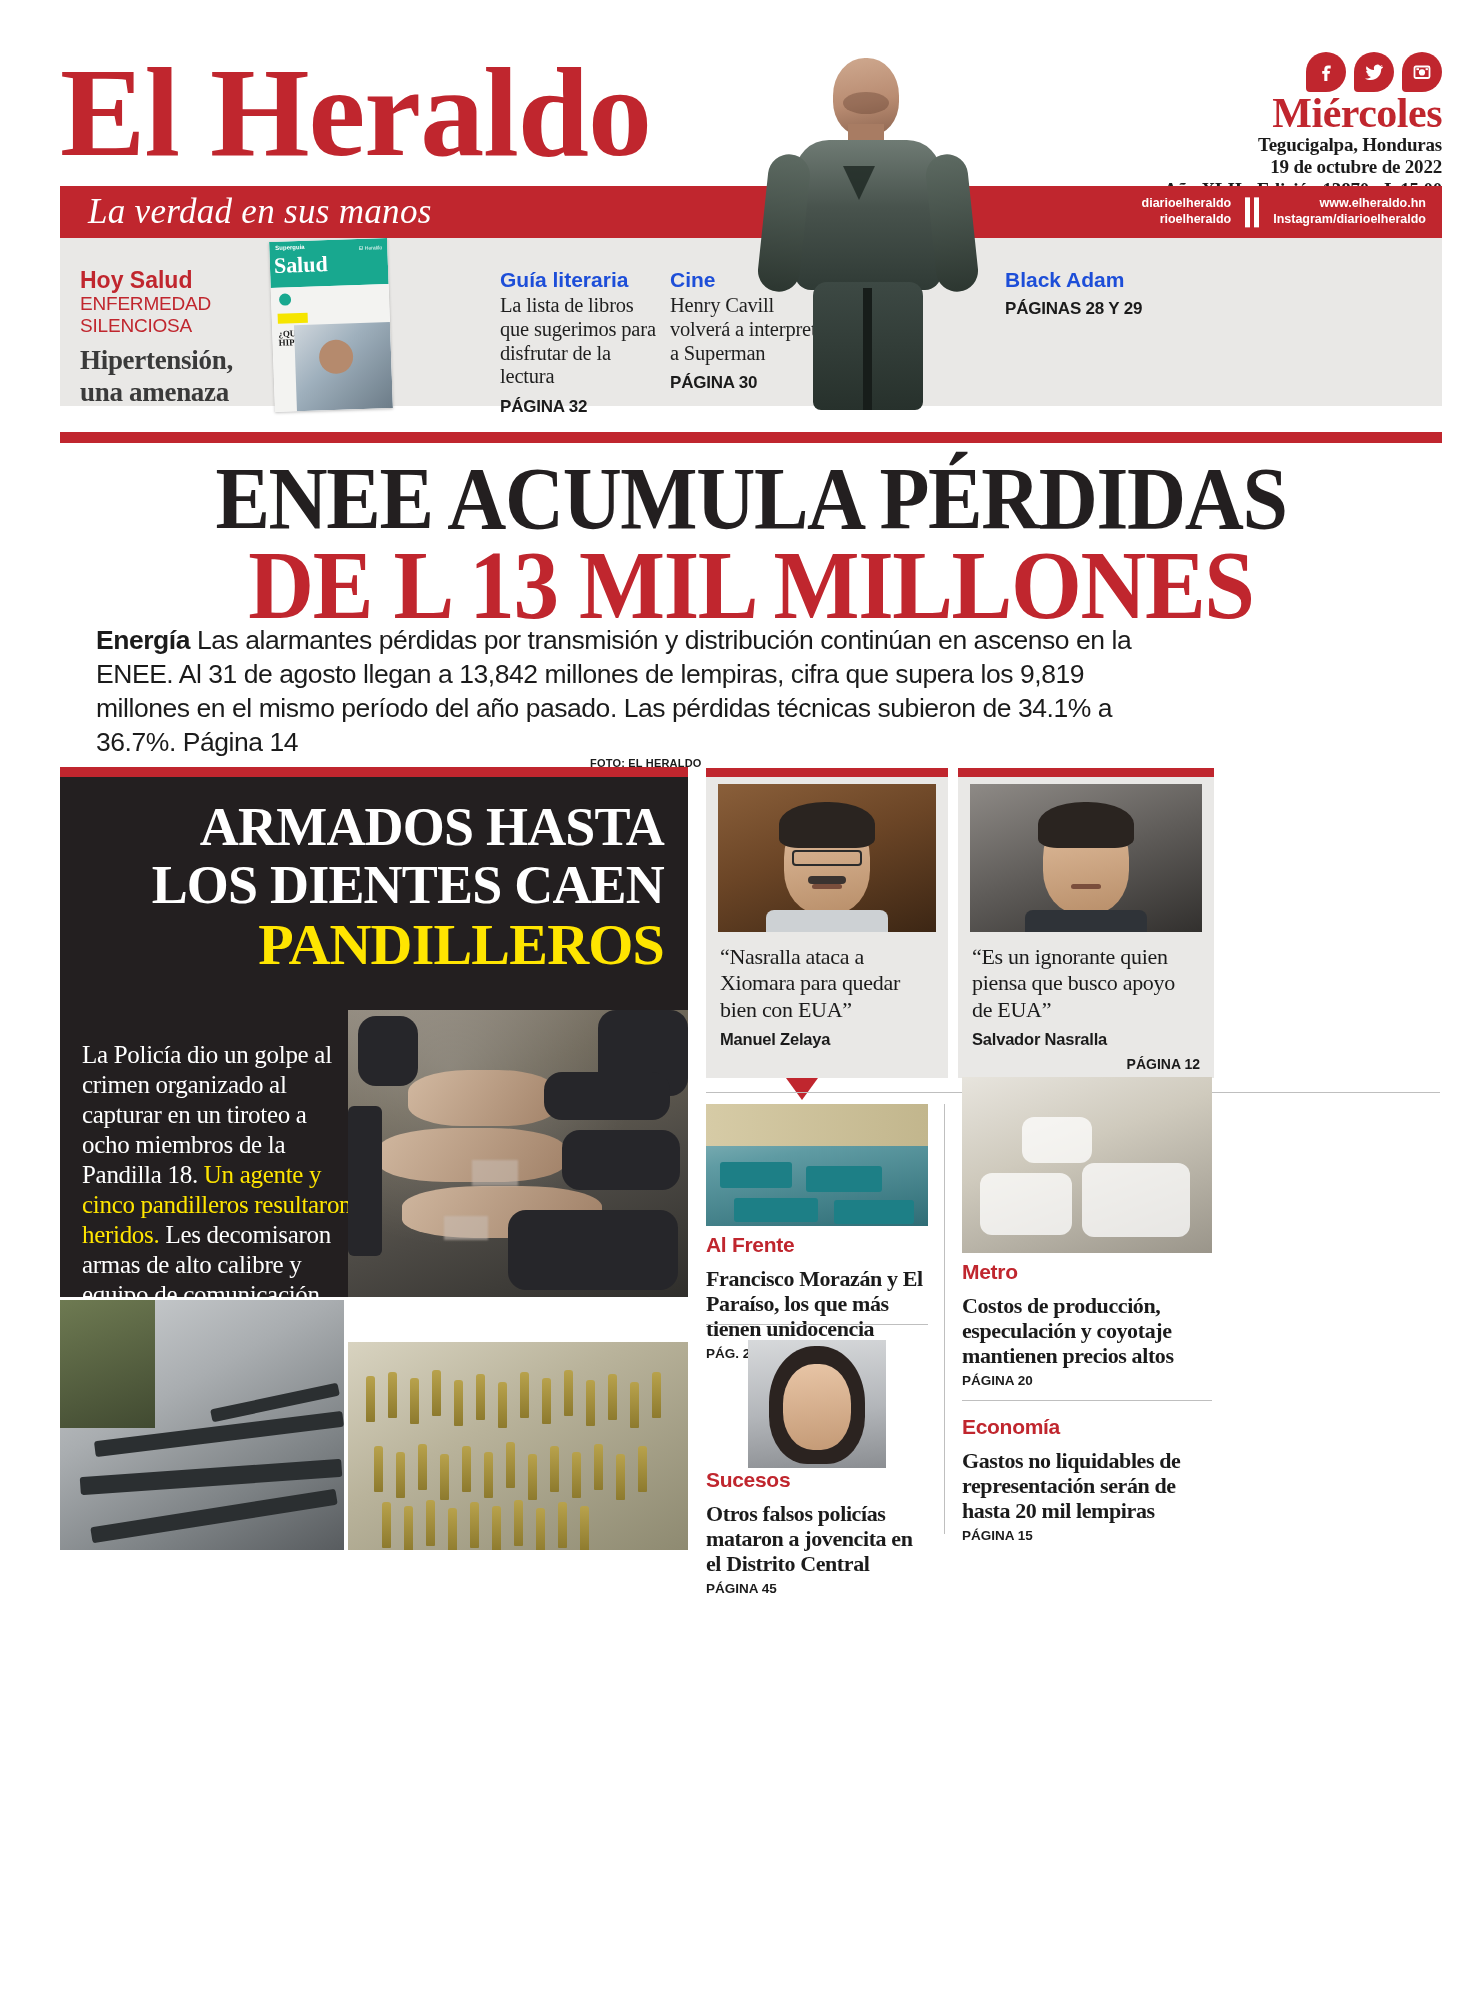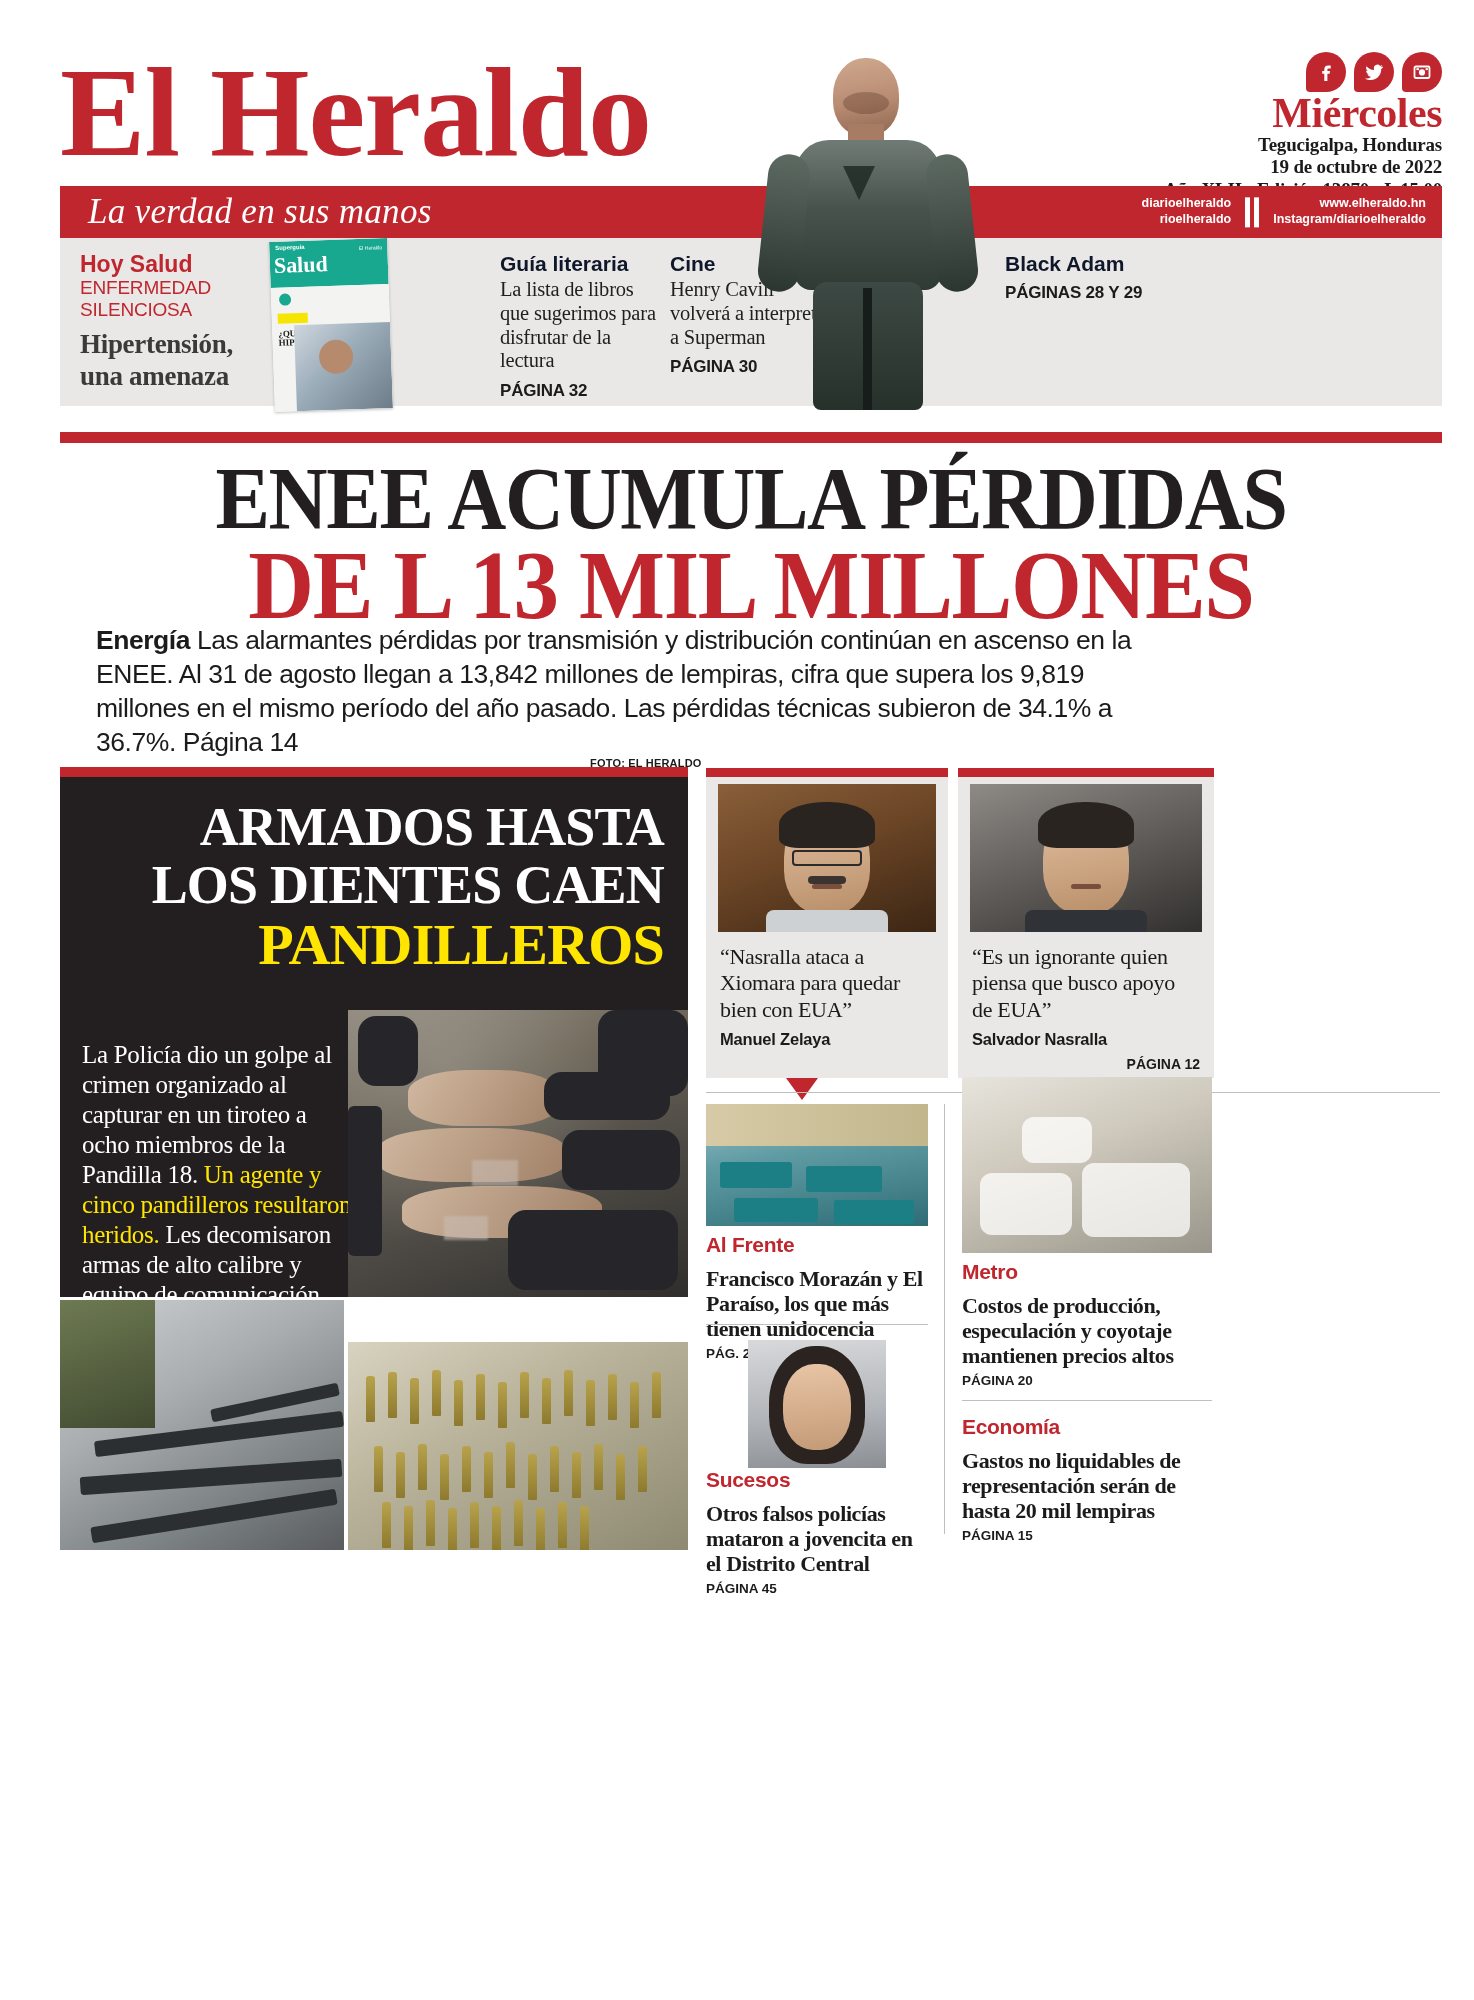--- a/index.html
+++ b/index.html
@@ -108,21 +108,21 @@
   .handles .col { text-align:right; }
   .handles .col.rt { text-align:right; }
   .divider-bars { display:flex; gap:4px; }
   .divider-bars span { display:block; width:5px; height:30px; background:#fff; }
 
   
   .teasers {
     position:absolute; left:60px; top:238px; right:32px; height:168px;
     background:#e9e8e6; z-index:1;
   }
-  .tz { position:absolute; }
+  .tz { position:absolute;margin-top:16px; }
   .tz-salud { left:20px; top:14px; width:200px; }
   .kicker-red { color:#C0262E; font-weight:700; font-size:23px; line-height:1.1; }
   .kicker-sub { color:#C0262E; font-size:19px; line-height:1.15; letter-spacing:-0.2px; }
   .salud-hl {
     font-family:"Liberation Serif", serif; font-weight:700;
     font-size:27px; line-height:1.18; color:#3a3a3a; margin-top:8px;
     letter-spacing:-0.3px;
   }
   .mag-thumb {
     position:absolute; left:212px; top:2px; width:118px; height:170px;
@@ -147,21 +147,21 @@
     font-family:"Liberation Serif",serif; font-weight:700;
     font-size:9px; line-height:1.05; color:#1b1b1b;
   }
   .mag-yellow { position:absolute; left:6px; top:26px; width:30px; height:10px; background:#f6e500;}
   .mag-dot { position:absolute; left:8px; top:6px; width:12px; height:12px; border-radius:50%; background:#18a88f;}
 
   .tz-col { top:14px; width:165px; }
   .tz-guia { left:440px; }
   .tz-cine { left:610px; }
   .tz-adam { left:945px; width:200px; }
-  .tz-head { color:#0f172a; font-weight:700; font-size:21px; line-height:1.1; margin-bottom:3px; }
+  .tz-head { color:#1d4ed8; font-weight:700; font-size:21px; line-height:1.1; margin-bottom:3px; }
   .tz-body {
     font-family:"Liberation Serif", serif; font-size:20.5px; line-height:1.16;
     color:#1f1f1f; letter-spacing:-0.2px;
   }
   .tz-page { font-weight:700; font-size:17px; color:#1b1b1b; margin-top:8px; letter-spacing:-0.2px;}
 
   
   .rule-red { position:absolute; left:60px; right:32px; height:11px; background:#C0262E; }
   .main-h1 {
     position:absolute; left:60px; right:32px; text-align:center;

